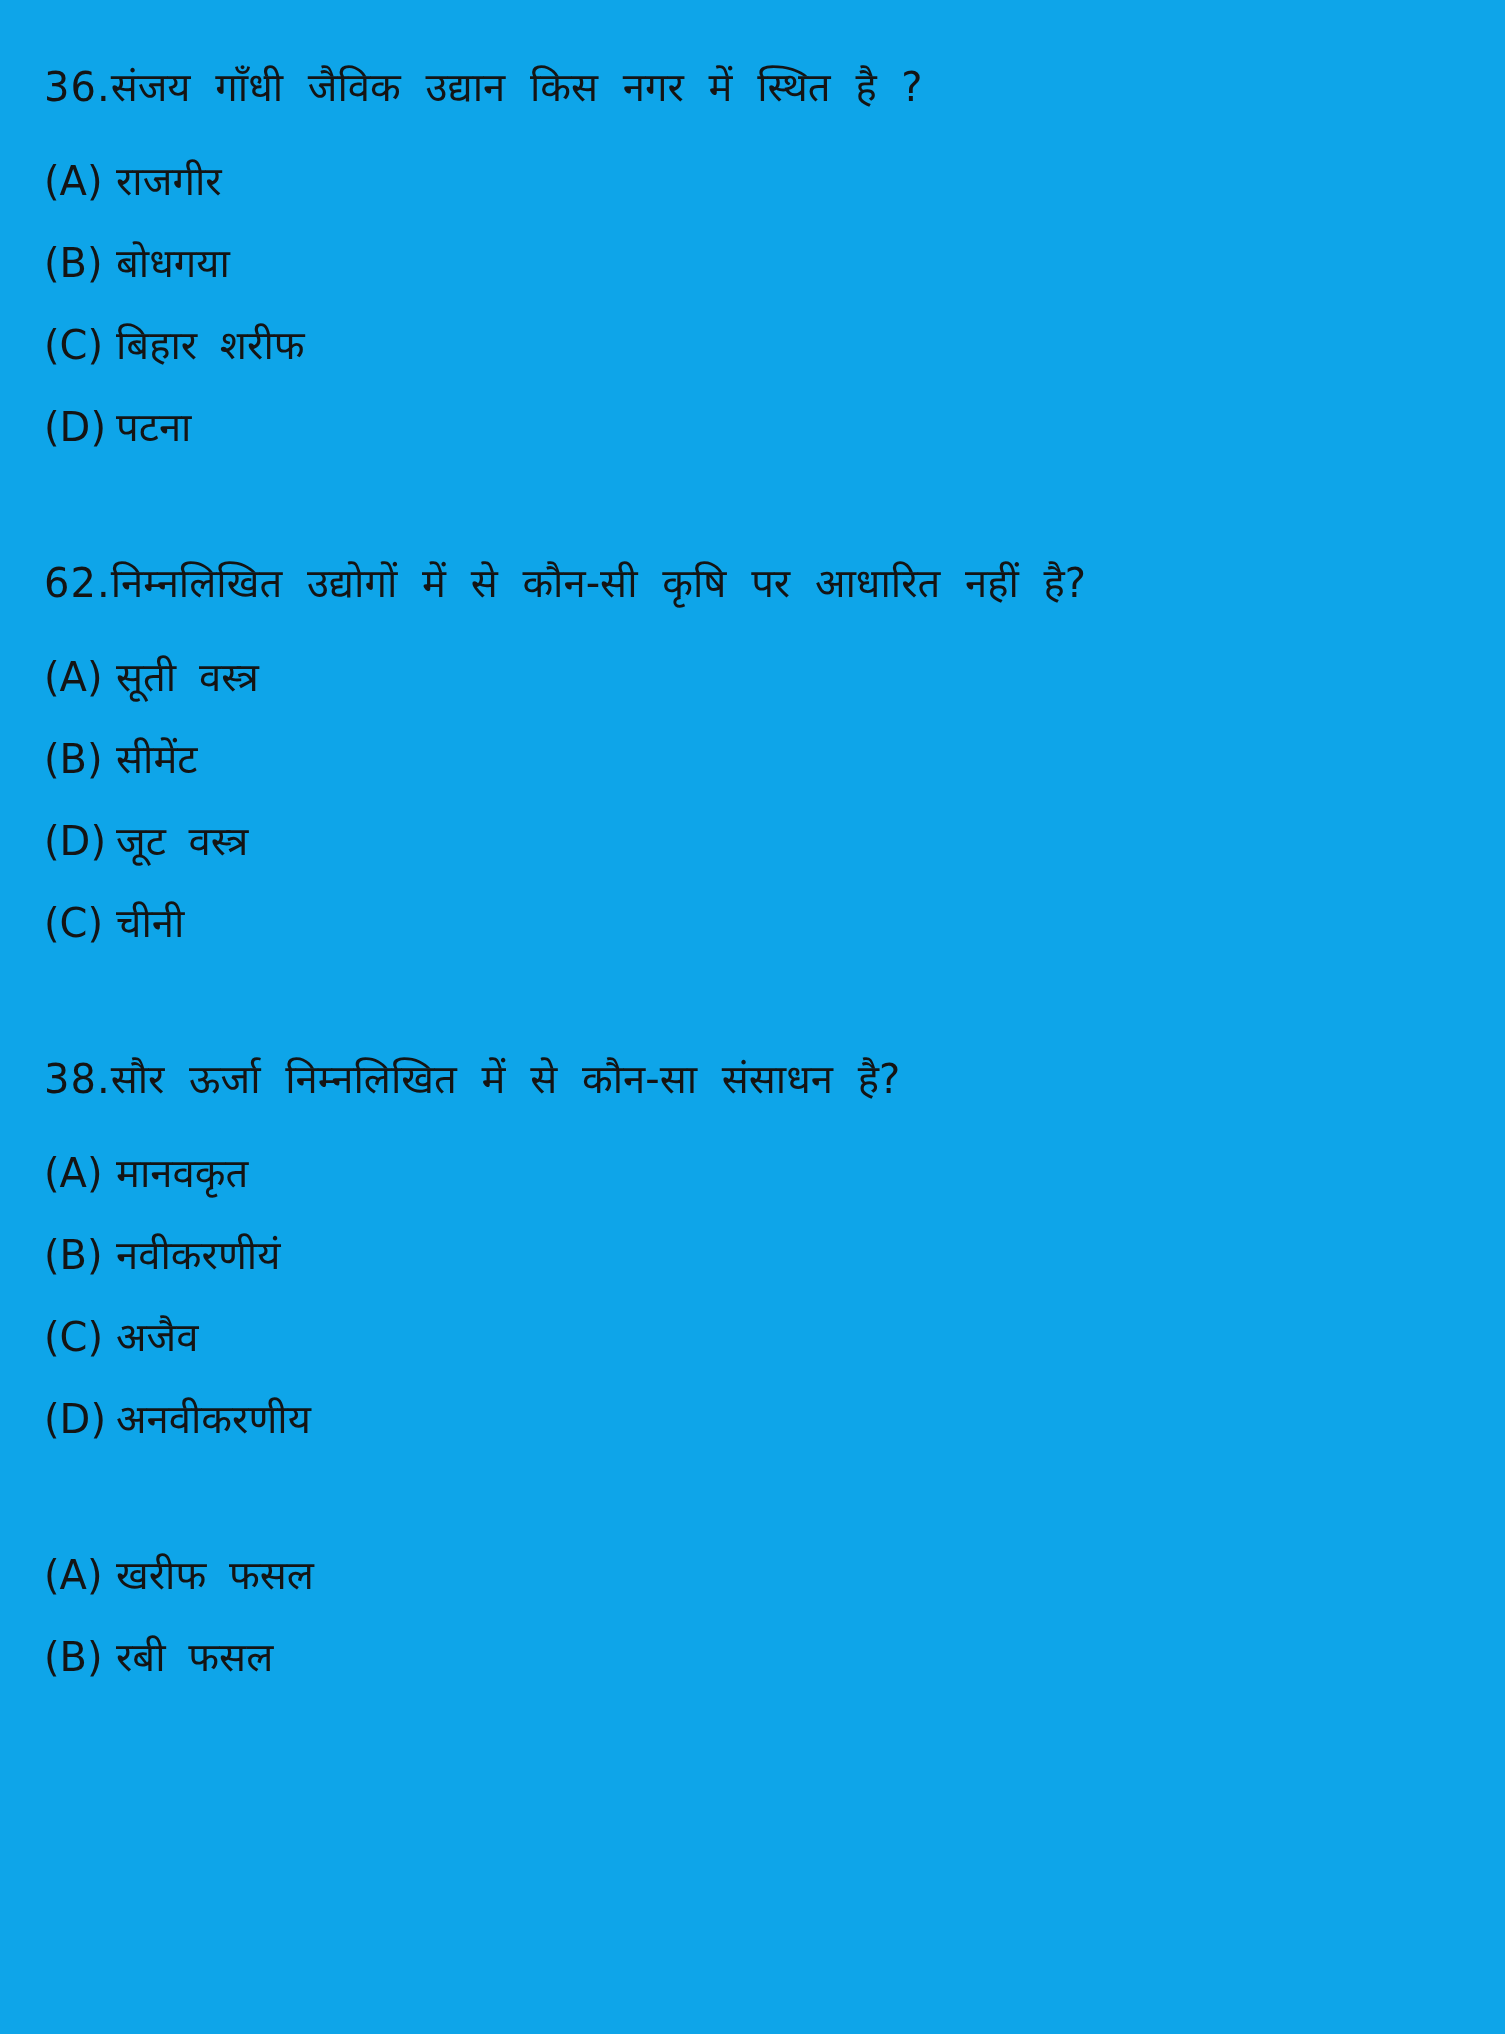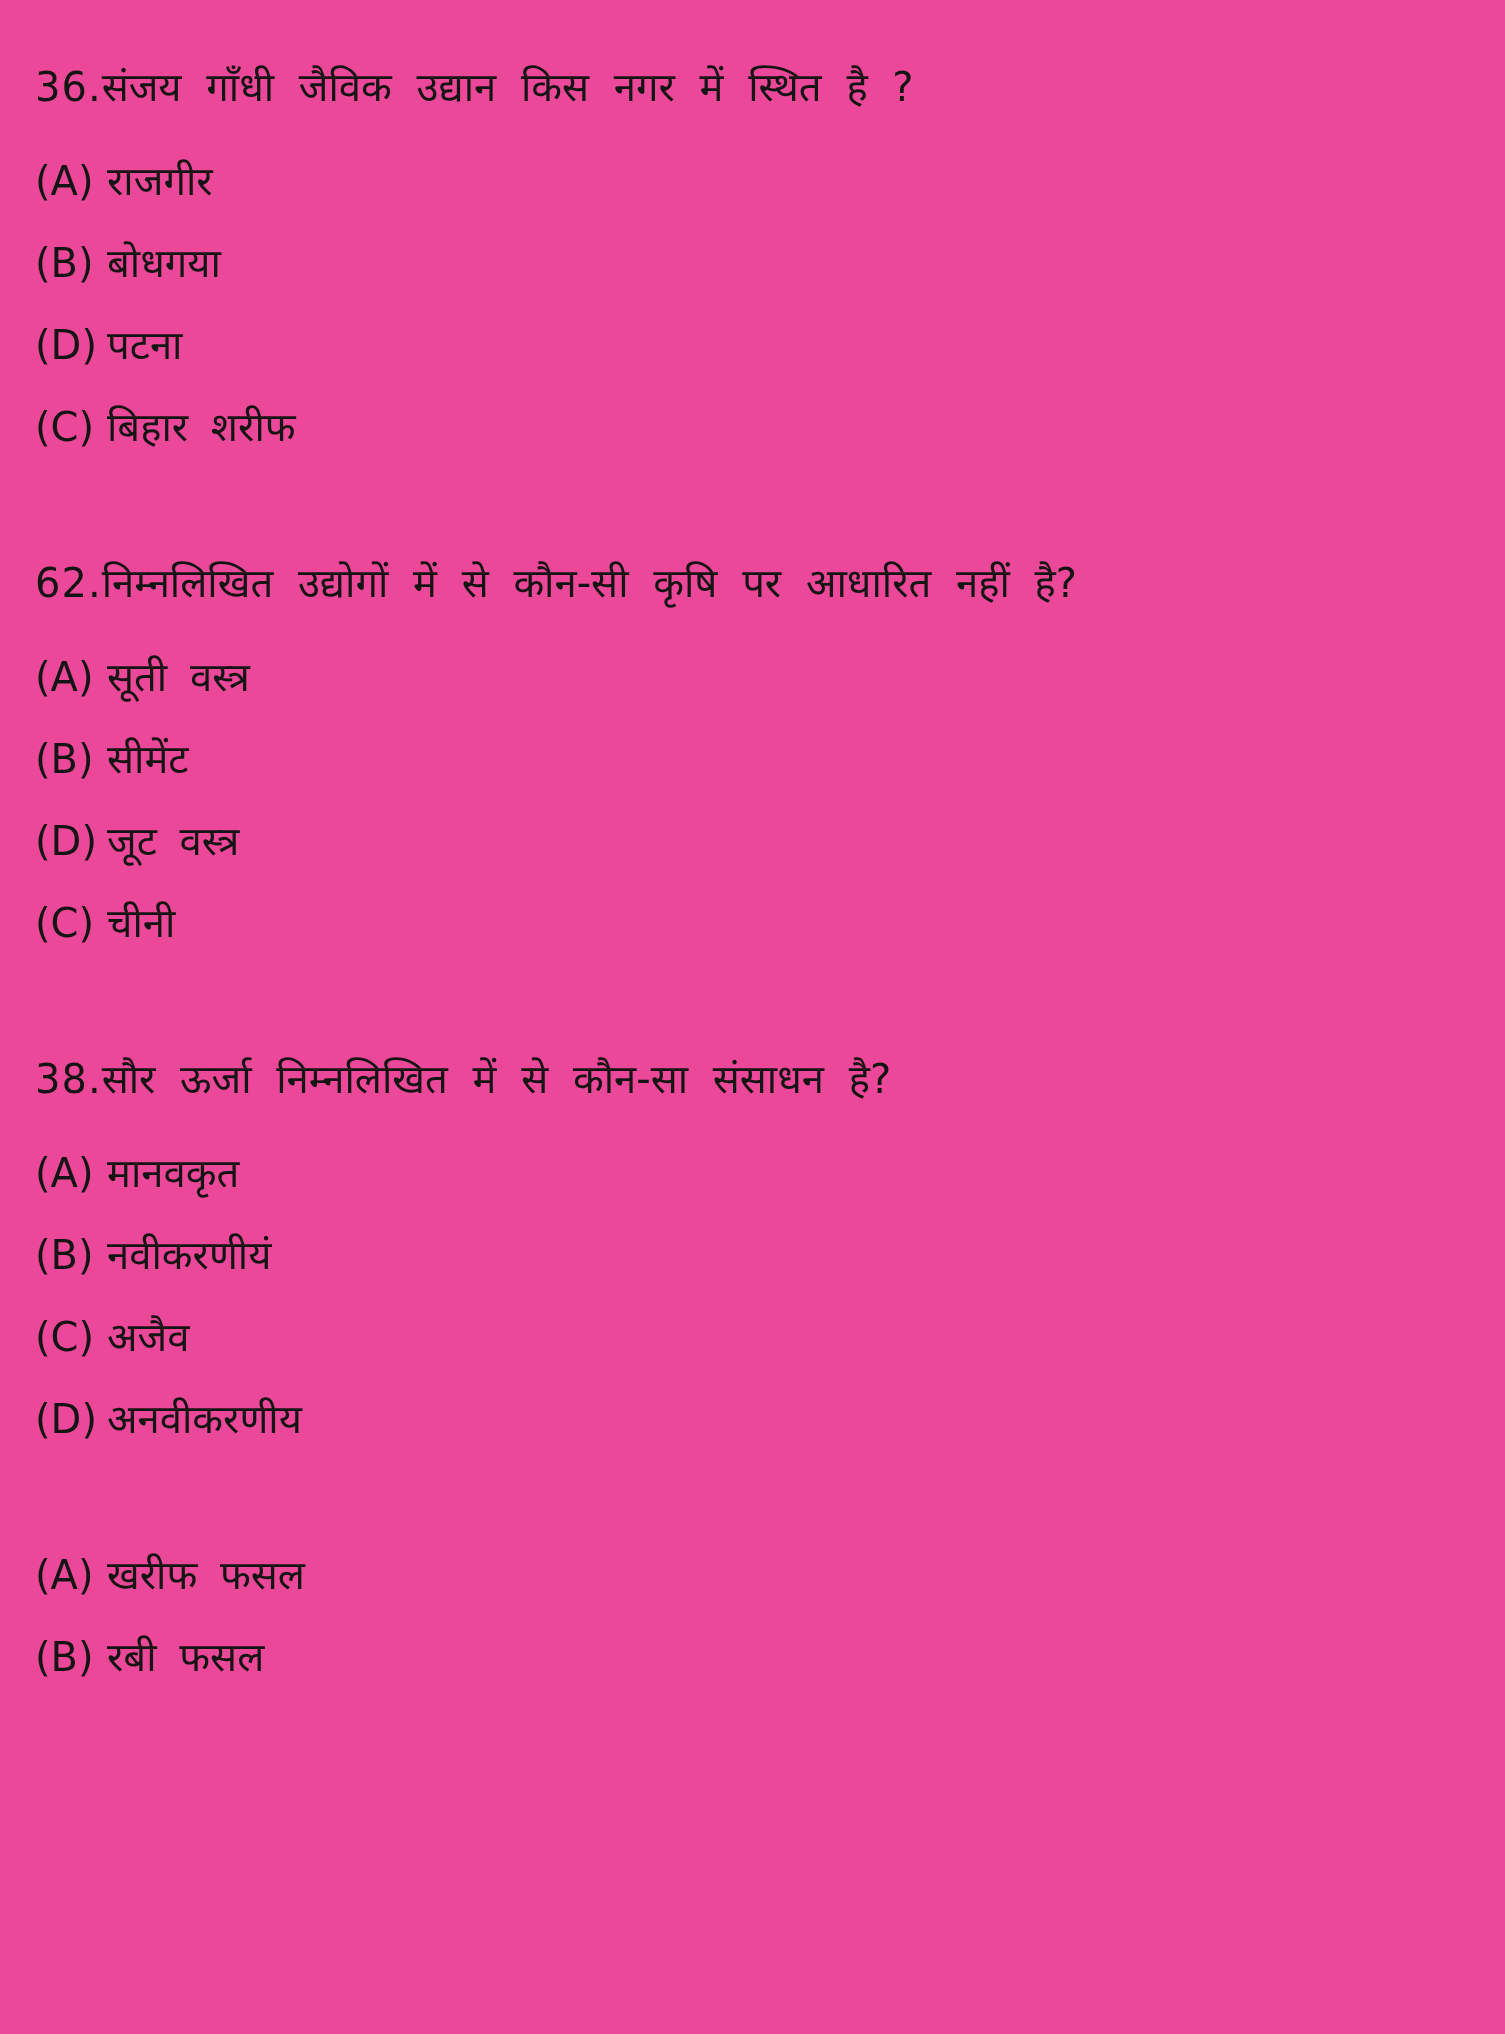--- a/index.html
+++ b/index.html
@@ -11,22 +11,22 @@
     width: 1505px;
     height: 2034px;
     font-family: "DejaVu Sans", sans-serif;
     color: #141414;
     overflow: hidden;
   }
   .page {
     box-sizing: border-box;
     width: 1505px;
     height: 2034px;
-    padding: 46px 30px 0 35px;
-    background: #ec4899;
+    padding: 46px 30px 0 44px;
+    background: #0ea5e9;
   }
   .question-block {
     margin: 0;
   }
   .question-block + .question-block {
     margin-top: 74px;
   }
   .line {
     line-height: 82px;
     white-space: nowrap;
@@ -61,24 +61,24 @@
     <div class="line question-line">
       <span class="qnum">36.</span><span class="qtext">संजय गाँधी जैविक उद्यान किस नगर में स्थित है ?</span>
     </div>
     <div class="line option-line">
       <span class="olabel">(A)</span><span class="otext">राजगीर</span>
     </div>
     <div class="line option-line">
       <span class="olabel">(B)</span><span class="otext">बोधगया</span>
     </div>
     <div class="line option-line">
-      <span class="olabel">(D)</span><span class="otext">पटना</span>
+      <span class="olabel">(C)</span><span class="otext">बिहार शरीफ</span>
     </div>
     <div class="line option-line">
-      <span class="olabel">(C)</span><span class="otext">बिहार शरीफ</span>
+      <span class="olabel">(D)</span><span class="otext">पटना</span>
     </div>
   </section>
 
   <section class="question-block">
     <div class="line question-line">
       <span class="qnum">62.</span><span class="qtext">निम्नलिखित उद्योगों में से कौन-सी कृषि पर आधारित नहीं है?</span>
     </div>
     <div class="line option-line">
       <span class="olabel">(A)</span><span class="otext">सूती वस्त्र</span>
     </div>

